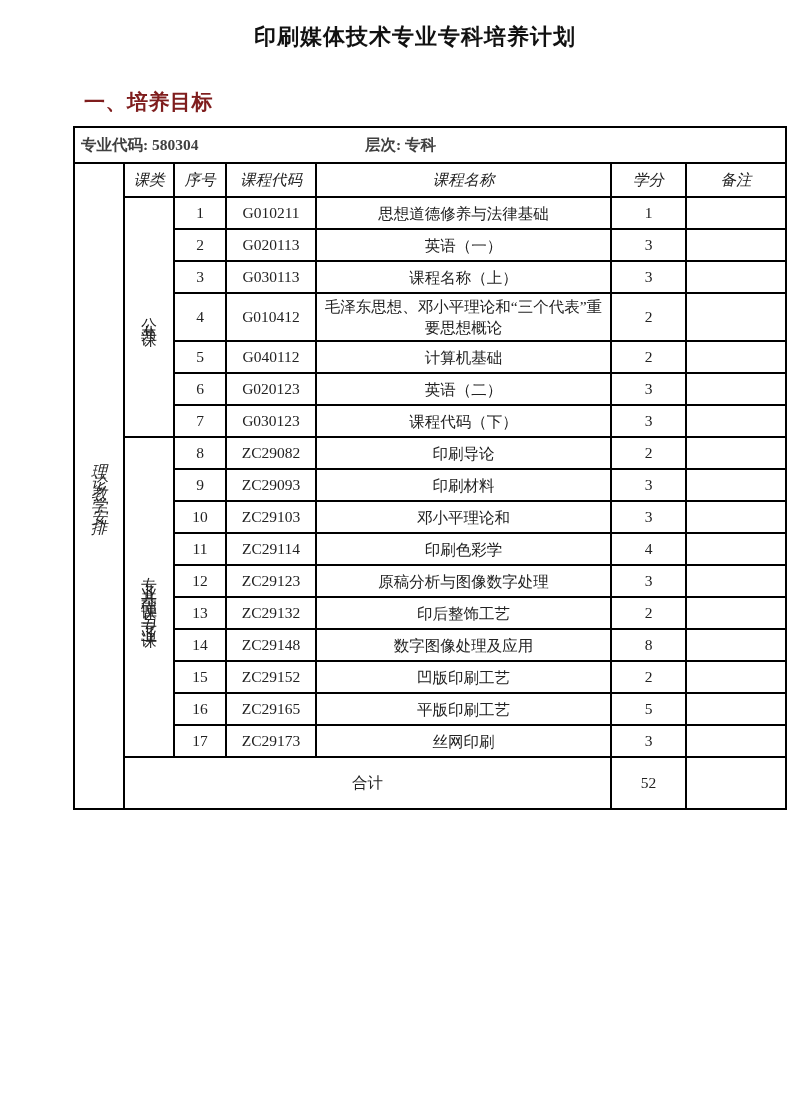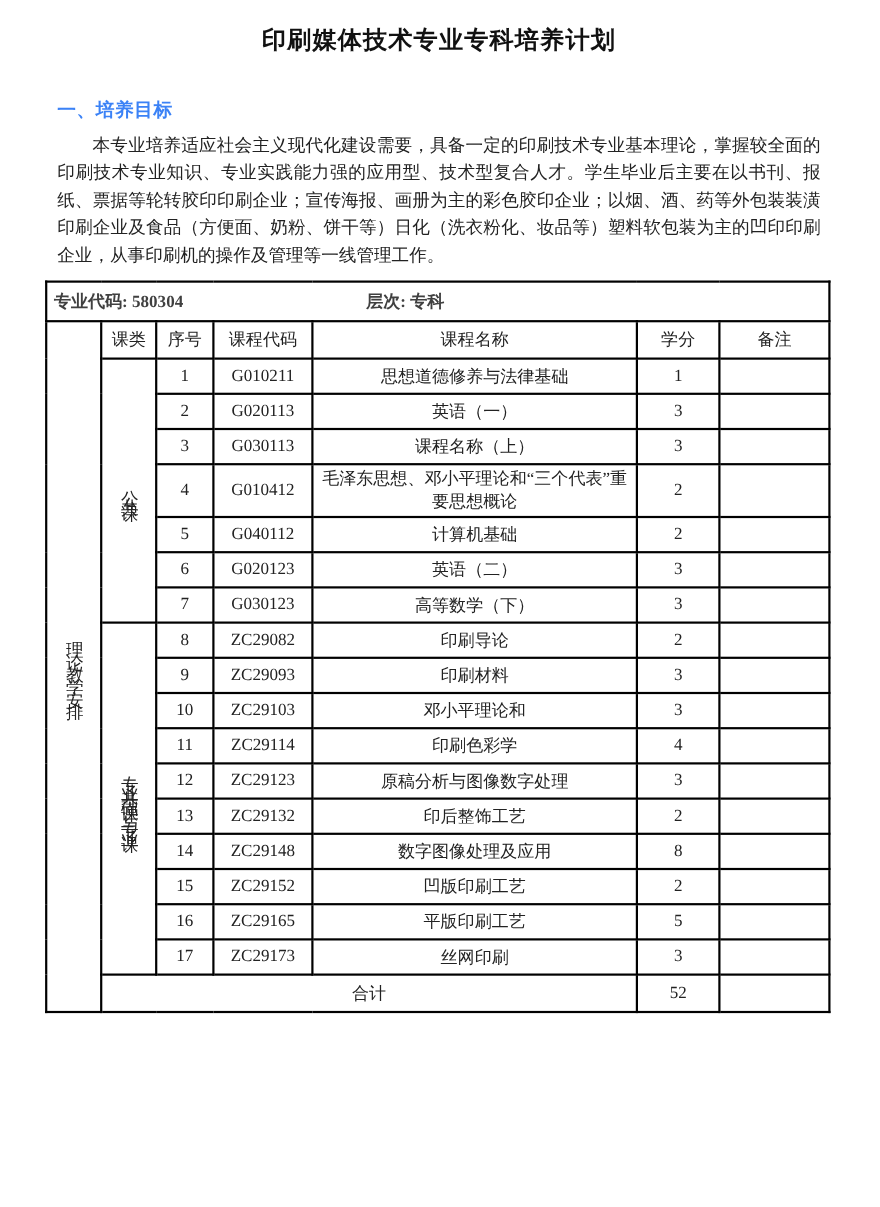--- a/index.html
+++ b/index.html
@@ -5,37 +5,37 @@
   * { box-sizing: border-box; }
   html, body { margin: 0; padding: 0; background: #ffffff; }
   .page {
     position: relative;
     width: 800px;
     height: 1097px;
     margin: 0 auto;
     background: #ffffff;
     color: #1c1c1c;
     font-family: "Liberation Serif", "DejaVu Serif", serif;
-    padding: 22px 54px 0 52px;
+    padding: 22px 54px 0 84px;
     overflow: hidden;
   }
   .doc-title {
     margin: 0;
     text-align: center;
     font-family: "Liberation Sans", "DejaVu Sans", sans-serif;
     font-weight: 700;
     font-size: 22px;
     letter-spacing: 1px;
     color: #111;
   }
   .sec-heading {
     margin: 0;
-    font-size: 17px;
+    font-size: 21px;
     font-weight: 700;
-    color: #3b82f6;
+    color: #7f1d1d;
     letter-spacing: 0.5px;
   }
   .sec-heading.first { margin-top: 36px; }
   .sec-heading.later { margin-top: 15px; }
   .body-para {
     margin: 9px 0 0 0;
     font-size: 16px;
     line-height: 25px;
     text-align: justify;
     text-indent: 2em;
@@ -59,42 +59,41 @@
   }
   tr.meta-row td {
     text-align: left;
     font-weight: 700;
     height: 36px;
     padding-left: 6px;
     font-size: 15.5px;
     color: #404040;
   }
   tr.meta-row .meta-code { display: inline-block; width: 280px; }
-  tr.header-row td { height: 34px; }
+  tr.header-row td { height: 34px; font-style: italic; }
   tr.course-row td { height: 32px; }
-  tr.total-row td { height: 34px; }
+  tr.total-row td { height: 52px; }
   td.name-col { text-align: left; padding-left: 7px; line-height: 21px; }
   .vtext {
     writing-mode: vertical-lr;
     text-orientation: upright;
     display: inline-block;
     line-height: 1;
   }
   .side-label .vtext { letter-spacing: 11px; font-size: 16px; }
   .group-label .vtext { letter-spacing: 7px; font-size: 16px; }
 </style>
 </head>
 <body>
 
 <div class="page">
 
   <h1 class="doc-title">印刷媒体技术专业专科培养计划</h1>
 
   <h2 class="sec-heading first">一、培养目标</h2>
-  <p class="body-para">本专业培养适应社会主义现代化建设需要，具备一定的印刷技术专业基本理论，掌握较全面的印刷技术专业知识、专业实践能力强的应用型、技术型复合人才。学生毕业后主要在以书刊、报纸、票据等轮转胶印印刷企业；宣传海报、画册为主的彩色胶印企业；以烟、酒、药等外包装装潢印刷企业及食品（方便面、奶粉、饼干等）日化（洗衣粉化、妆品等）塑料软包装为主的凹印印刷企业，从事印刷机的操作及管理等一线管理工作。</p>
 
 
 
   <table class="course-table">
     <colgroup>
       <col style="width:50px">
         <col style="width:50px">
         <col style="width:52px">
       <col style="width:90px">
         <col style="width:295px">
@@ -161,21 +160,21 @@
       <tr class="course-row">
         <td>6</td>
         <td>G020123</td>
         <td class="name-col">英语（二）</td>
         <td>3</td>
         <td></td>
       </tr>
       <tr class="course-row">
         <td>7</td>
         <td>G030123</td>
-        <td class="name-col">高等数学（下）</td>
+        <td class="name-col">课程代码（下）</td>
         <td>3</td>
         <td></td>
       </tr>
 
       <tr class="course-row">
         <td rowspan="10" class="group-label">
           <span class="vtext">专业基础课与专业课</span>
         </td>
         <td>8</td>
         <td>ZC29082</td>

